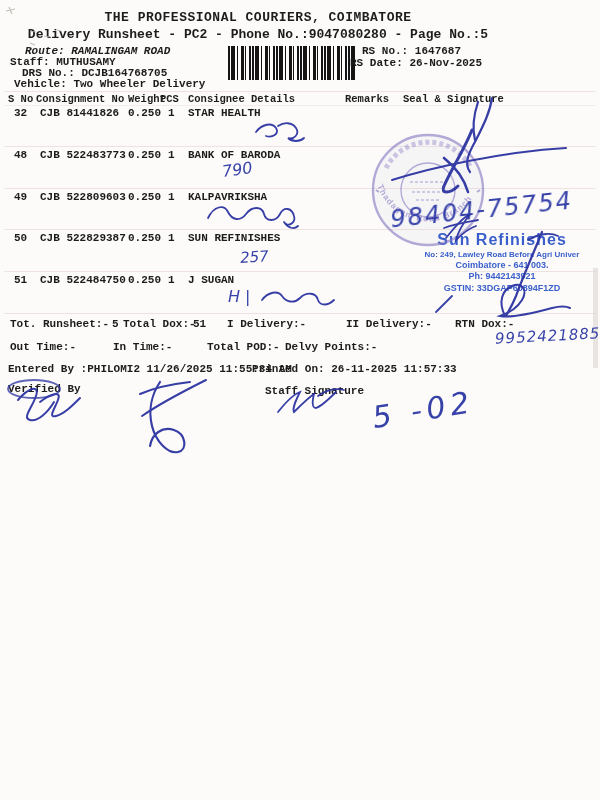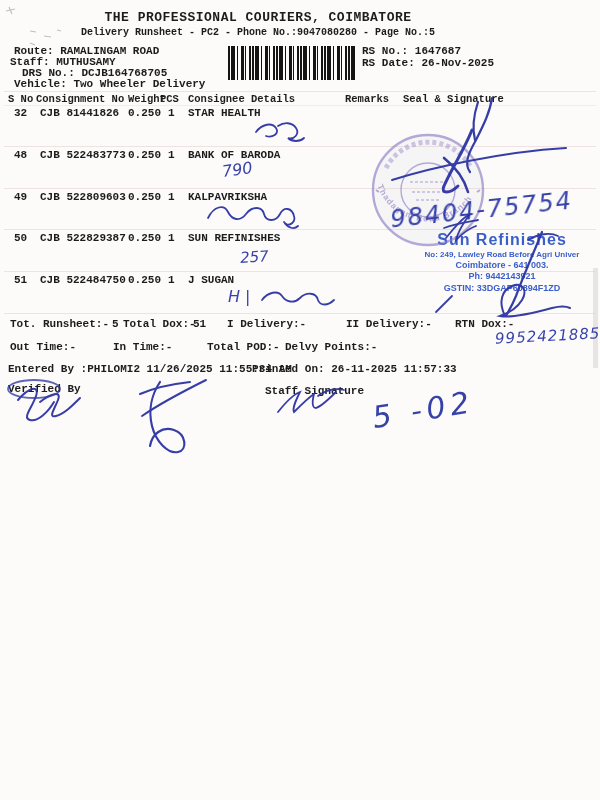--- a/index.html
+++ b/index.html
@@ -7,21 +7,21 @@
     width:600px;height:800px;position:relative;overflow:hidden;
     background:#fcfbf9;
     font-family:"Liberation Mono","DejaVu Sans Mono",monospace;
     color:#1c1c1c;
   }
   .abs{position:absolute;white-space:nowrap;}
   .ctr{left:0;width:516px;text-align:center;}
   .b{font-weight:700;}
   .doc{font-size:11px;font-weight:600;}
   .title{font-size:13px;letter-spacing:.5px;}
-  .sub{font-size:10px;}
+  .sub{font-size:13px;}
   .hline{position:absolute;left:4px;width:592px;height:1px;background:rgba(205,165,165,.28);}
   .thead span,.trow span{position:absolute;top:0;}
   .thead{font-size:10.5px;font-weight:700;}
   .trow{font-size:11px;font-weight:600;}
   .c0{left:14px;} .c1{left:40px;} .c2{left:128px;} .c3{left:168px;} .c4{left:188px;}
   .h0{left:8px;text-align:right;} .h1{left:36px;} .h2{left:128px;} .h3{left:160px;} .h4{left:188px;} .h5{left:345px;} .h6{left:403px;}
   .barcode{
     position:absolute;left:228px;top:46px;width:128px;height:34px;
     background:repeating-linear-gradient(90deg,
       #141414 0 2px,#fcfbf9 2px 3px,#141414 3px 7px,#fcfbf9 7px 9px,
@@ -43,21 +43,21 @@
   .sunstamp .s2{font-size:9px;font-weight:700;}
   .overlay{position:absolute;left:0;top:0;z-index:3;pointer-events:none;}
   .edge{position:absolute;left:593px;top:268px;width:5px;height:100px;background:#d9d6d1;opacity:.6;}
 </style>
 </head>
 <body>
 
 <div class="abs ctr title b" style="top:10px;">THE PROFESSIONAL COURIERS, COIMBATORE</div>
 <div class="abs ctr sub b" style="top:27px;">Delivery Runsheet - PC2 - Phone No.:9047080280 - Page No.:5</div>
 
-<div class="abs doc" style="left:14px;top:45px;">
+<div class="abs doc" style="left:25px;top:45px;font-style:italic;">
   <span>Route:</span>
   <span>RAMALINGAM ROAD</span>
 </div>
 <div class="abs doc b" style="left:10px;top:56px;">
   <span>Staff:</span>
   <span>MUTHUSAMY</span>
 </div>
 <div class="abs doc b" style="left:10px;top:67px;padding-left:12px;">
   <span>DRS No.:</span>
   <span>DCJB164768705</span>
@@ -66,21 +66,21 @@
   <span>Vehicle:</span>
   <span>Two Wheeler Delivery</span>
 </div>
 
 <div class="barcode"></div>
 
 <div class="abs doc" style="left:362px;top:45px;">
   <span>RS No.:</span>
   <span>1647687</span>
 </div>
-<div class="abs doc" style="left:362px;top:57px;">
+<div class="abs doc" style="left:350px;top:57px;">
   <span>RS Date:</span>
   <span>26-Nov-2025</span>
 </div>
 
 <div class="hline" style="top:91px;"></div>
 <div class="hline" style="top:105px;opacity:.6;"></div>
 <div class="hline" style="top:146px;"></div>
 <div class="hline" style="top:188px;"></div>
 <div class="hline" style="top:229px;"></div>
 <div class="hline" style="top:271px;"></div>

